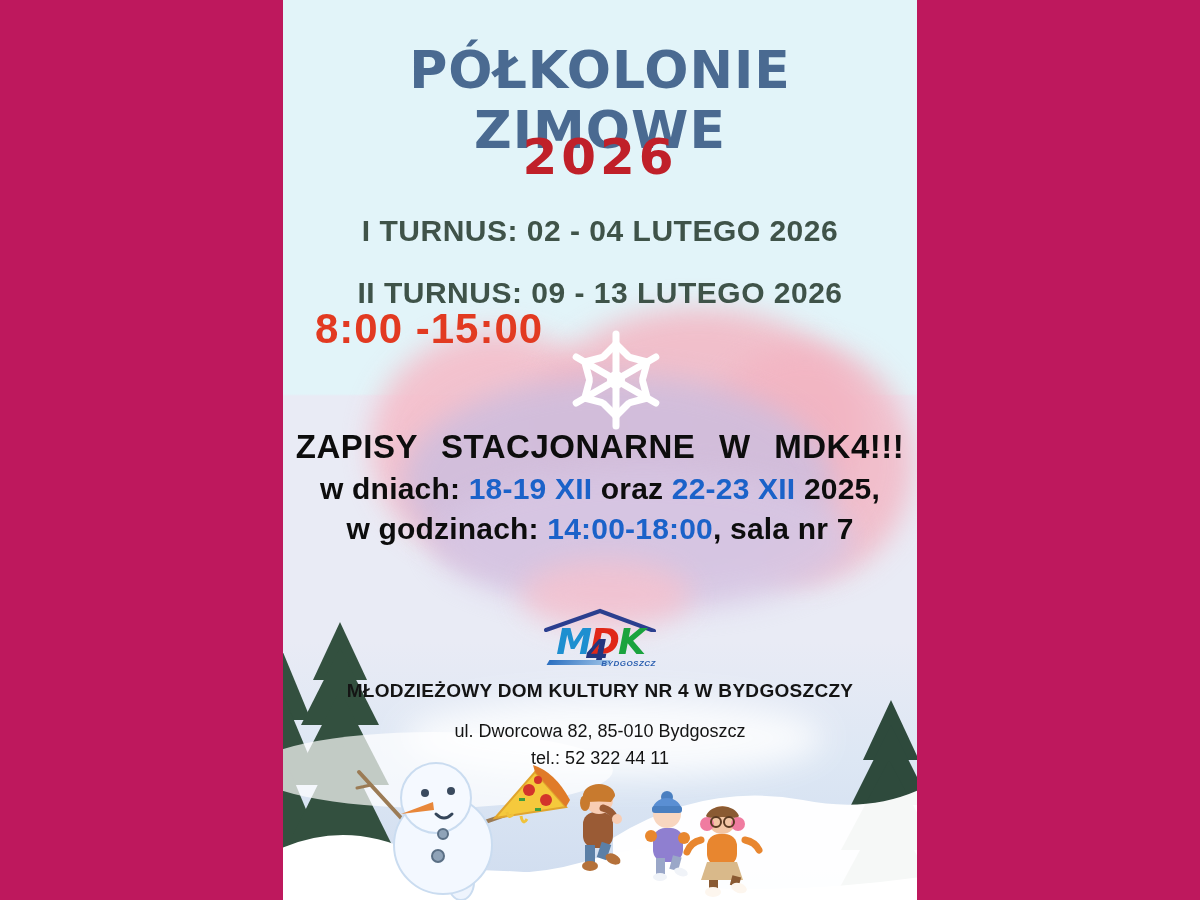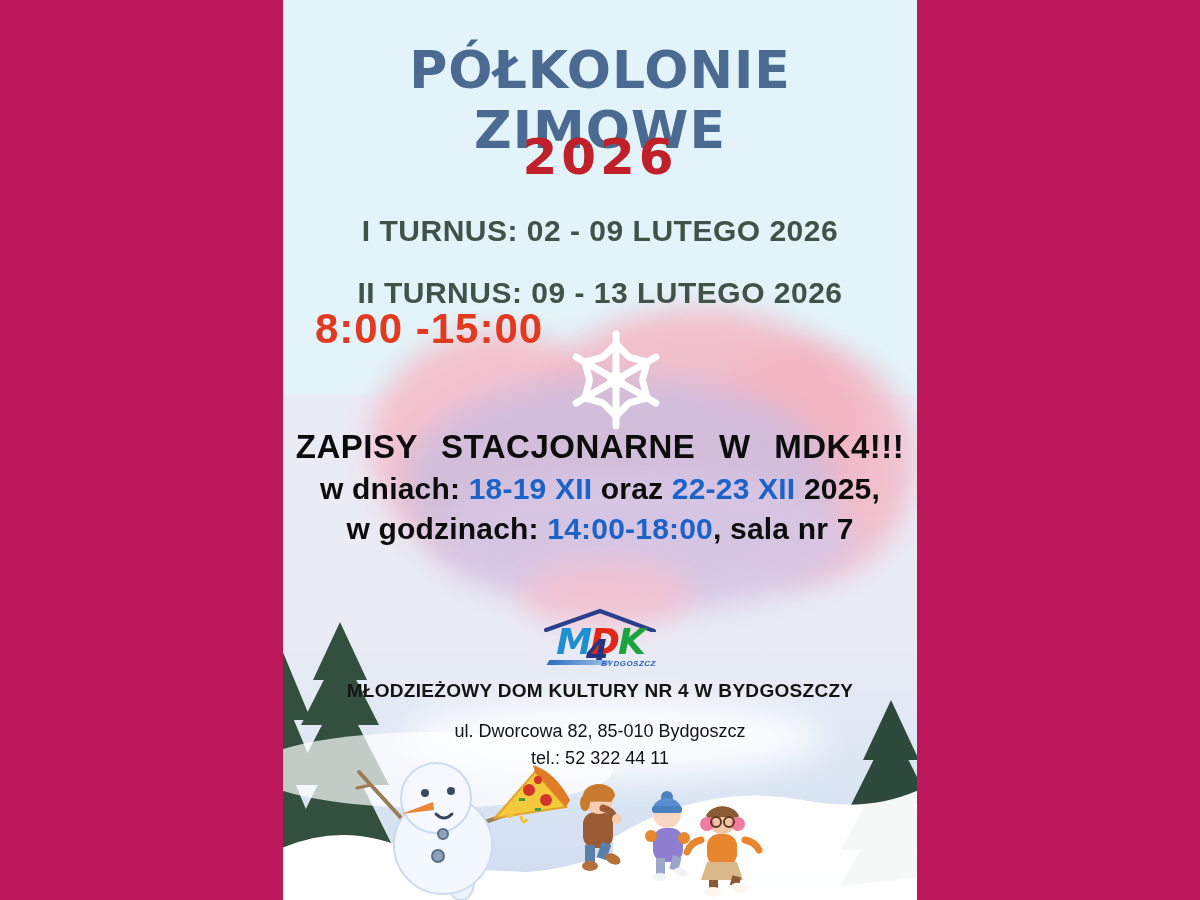--- a/index.html
+++ b/index.html
@@ -189,21 +189,21 @@
         <circle cx="446" cy="222" r="5" fill="none" stroke="#5a3a22" stroke-width="2"></circle>
         <rect x="426" y="280" width="9" height="10" fill="#8a5a32"></rect>
         <rect x="448" y="276" width="9" height="10" transform="rotate(15 452 281)" fill="#8a5a32"></rect>
         <ellipse cx="430" cy="292" rx="8" ry="5" fill="#fdf6ee"></ellipse>
         <ellipse cx="456" cy="288" rx="8" ry="5" transform="rotate(18 456 288)" fill="#fdf6ee"></ellipse>
       </g>
     </svg>
 
     <div class="title">PÓŁKOLONIE ZIMOWE</div>
     <div class="year">2026</div>
-    <div class="turnus t1">I TURNUS: 02 - 09 LUTEGO 2026</div>
+    <div class="turnus t1">I TURNUS: 02 - 04 LUTEGO 2026</div>
     <div class="turnus t2">II TURNUS: 09 - 13 LUTEGO 2026</div>
     <div class="hours">8:00 -15:00</div>
 
     <svg class="snowflake" viewBox="0 0 100 100">
       <g stroke="#ffffff" stroke-width="7" stroke-linecap="round">
         <g>
           <line x1="50" y1="4" x2="50" y2="96"></line>
           <line x1="50" y1="14" x2="38" y2="26"></line>
             <line x1="50" y1="14" x2="62" y2="26"></line>
           <line x1="50" y1="86" x2="38" y2="74"></line>

